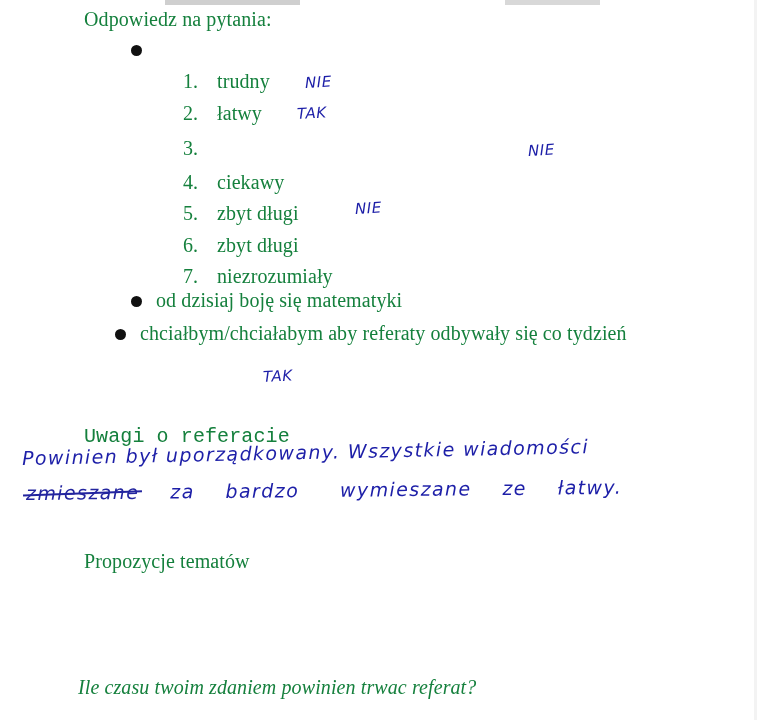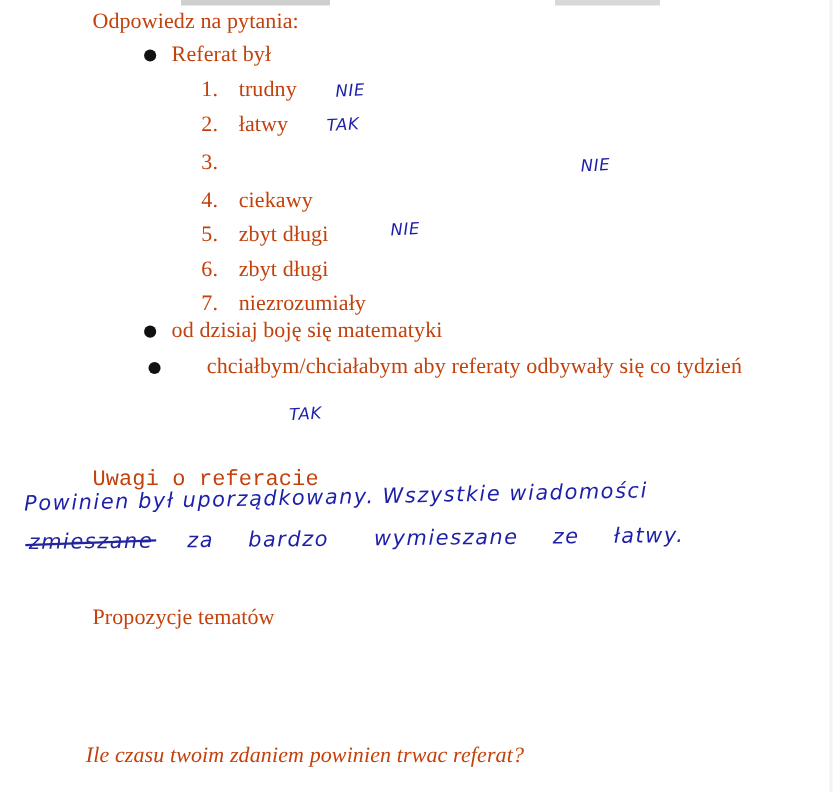--- a/index.html
+++ b/index.html
@@ -42,21 +42,21 @@
   .sheet {
     position: absolute;
     inset: 0;
   }
 
   
   .printed {
     font-family: "Liberation Serif", serif;
     font-size: 20px;
     line-height: 1.34;
-    color: #c2410c;
+    color: #15803d;
     letter-spacing: 0.1px;
   }
 
   #q-heading {
     position: absolute;
     left: 84px;
     top: 6px;
   }
 
   .bullet-row {
@@ -72,21 +72,21 @@
     margin-top: 9px;
     margin-right: 14px;
     flex: 0 0 auto;
   }
   .bullet-text {
     max-width: 560px;
   }
 
   #bullet-1 { left: 131px; top: 36px; }
   #bullet-2 { left: 131px; top: 287px; }
-  #bullet-3 { left: 135px; top: 320px; gap: 28px; }
+  #bullet-3 { left: 115px; top: 320px; }
 
   .num-row {
     position: absolute;
     left: 183px;
     display: flex;
     align-items: flex-start;
   }
   .num-label {
     width: 34px;
     flex: 0 0 auto;
@@ -186,21 +186,20 @@
 
 <div class="scan-top-bar"></div>
 <div class="scan-right-edge"></div>
 
 <div class="sheet">
 
   <div class="printed" id="q-heading">Odpowiedz na pytania:</div>
 
   <div class="bullet-row" id="bullet-1">
     <span class="bullet-dot"></span>
-    <span class="printed bullet-text">Referat był</span>
   </div>
 
   <div class="num-row" id="num-1">
     <span class="printed num-label">1.</span>
     <span class="printed num-text">trudny</span>
   </div>
   <div class="num-row" id="num-2">
     <span class="printed num-label">2.</span>
     <span class="printed num-text">łatwy</span>
   </div>

